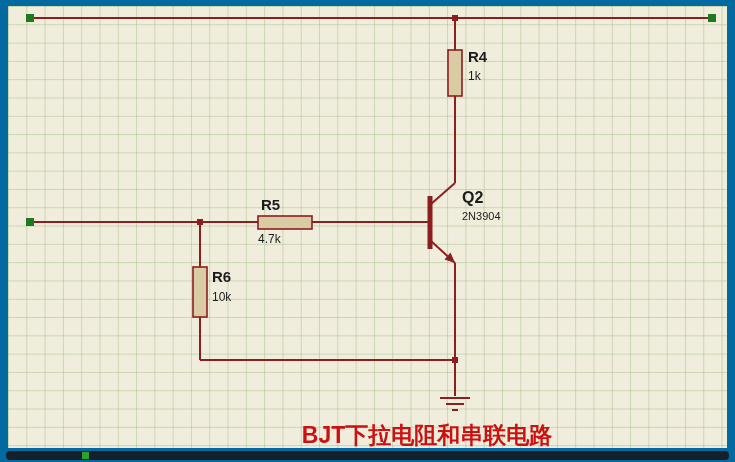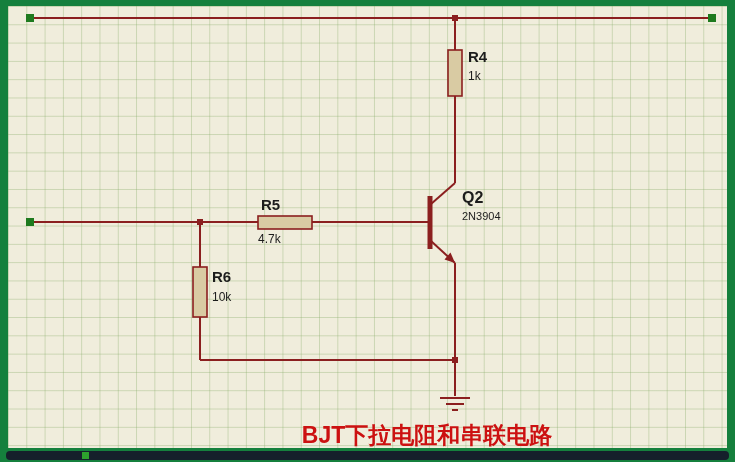--- a/index.html
+++ b/index.html
@@ -1,19 +1,19 @@
 <!DOCTYPE html>
 <html><head>
 <meta charset="utf-8">
 <style>
   html,body{margin:0;padding:0;background:#ffffff;}
   .canvas{
     position:relative;
     width:735px;height:462px;
-    background:#15803d;
+    background:#0369a1;
     overflow:hidden;
     font-family:"Liberation Sans",sans-serif;
   }
   .gridArea{
     position:absolute;left:8px;top:6px;width:719px;height:442px;
     background-color:#f0eddc;
     background-image:
       linear-gradient(to right, rgba(140,175,110,0.38) 1px, transparent 1px),
       linear-gradient(to bottom, rgba(140,175,110,0.38) 1px, transparent 1px);
     background-size:18.3px 18.3px;

